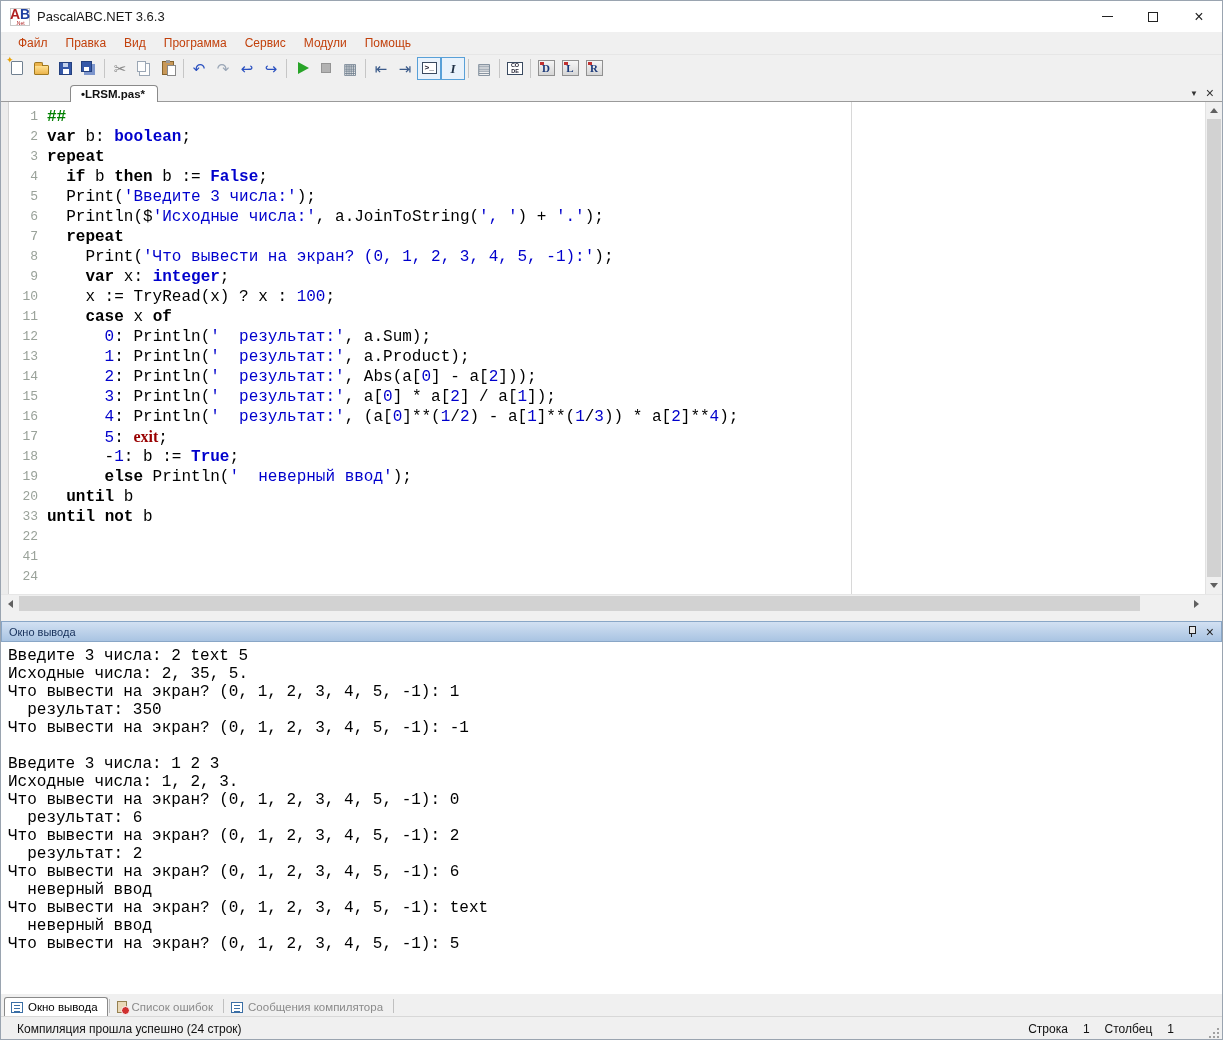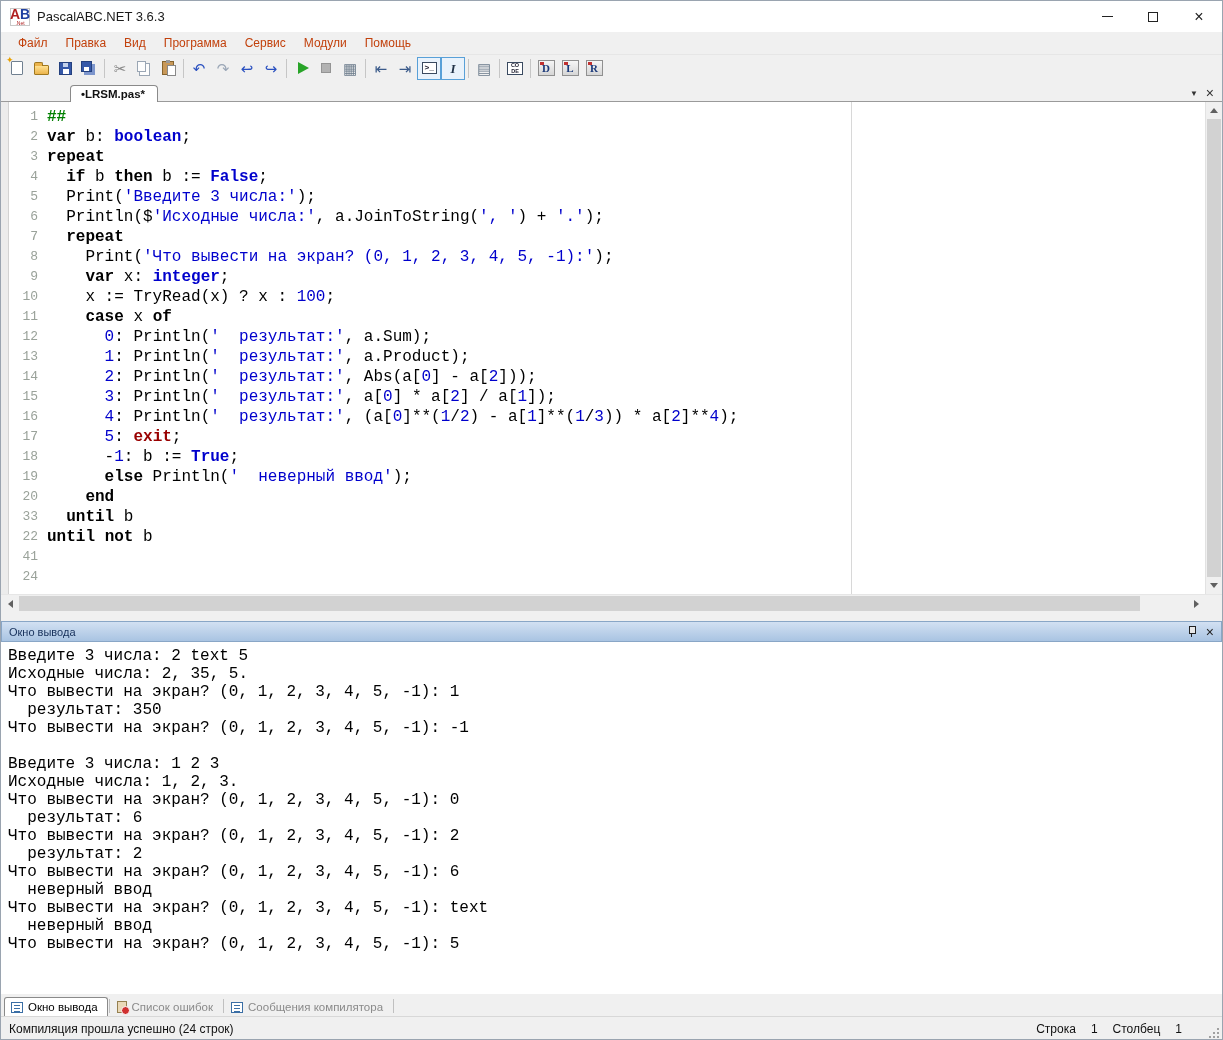--- a/index.html
+++ b/index.html
@@ -77,21 +77,21 @@
   .gutter { width:38px; flex:0 0 auto; padding-top:5px; }
   .lnum { height:20px; line-height:20px; font-family:"Liberation Mono", monospace; font-size:13px;
           color:#9aa29a; text-align:right; padding-right:9px; }
   .code-area { flex:1; padding-top:5px; overflow:hidden; }
   .cline { height:20px; line-height:20px; white-space:pre; font-family:"Liberation Mono", monospace; font-size:16px; color:#000; }
   .tok-k { font-weight:bold; color:var(--kw,#000); }
   .tok-s { color:var(--str,#0000cc); }
   .tok-n { color:var(--num,#0000cc); }
   .tok-t { color:var(--num,#0000cc);font-weight:bold; }
   .tok-c { color:var(--com,#008000); font-weight:bold; }
-  .tok-x { color:var(--ext,#990000); font-weight:bold; }
+  .tok-x { color:var(--ext,#990000); font-weight:bold;font-family:Liberation Serif, serif; }
   .margin-line { position:absolute; left:850px; top:0; bottom:0; width:1px; background:#d8d8d8; }
 
   
   .vscroll { width:17px; background:#f0f0f0; border-left:1px solid #e2e2e2; display:flex; flex-direction:column; flex:0 0 auto; }
   .sb-arrow { height:17px; display:flex; align-items:center; justify-content:center; flex:0 0 auto; }
   .tri-up { width:0;height:0;border-left:4px solid transparent;border-right:4px solid transparent;border-bottom:5px solid #606060; }
   .tri-dn { width:0;height:0;border-left:4px solid transparent;border-right:4px solid transparent;border-top:5px solid #606060; }
   .tri-lf { width:0;height:0;border-top:4px solid transparent;border-bottom:4px solid transparent;border-right:5px solid #606060; }
   .tri-rt { width:0;height:0;border-top:4px solid transparent;border-bottom:4px solid transparent;border-left:5px solid #606060; }
   .vthumb { flex:1; background:#d2d2d2; margin:0 1px; }
@@ -120,21 +120,21 @@
   .btab-sep { width:1px; height:14px; background:#c0c0c0; margin:0 1px 3px 1px; }
   .bti-list { width:12px; height:11px; background:#fff; border:1px solid #3a6ea5; position:relative; flex:0 0 auto; }
   .bti-list::before { content:""; position:absolute; left:2px; right:2px; top:2px; height:1px; background:#3a6ea5;
                       box-shadow:0 3px 0 #3a6ea5, 0 6px 0 #3a6ea5; }
   .bti-err { width:10px; height:12px; background:#ead9b8; border:1px solid #958050; position:relative; flex:0 0 auto; }
   .bti-err::after { content:""; position:absolute; right:-4px; bottom:-3px; width:7px; height:7px; border-radius:50%;
                     background:#d03030; border:1px solid #fff; }
 
   
   .statusbar { height:25px; background:#f0f0f0; border-top:1px solid #d8d8d8; display:flex; align-items:center;
-               font-size:12px; color:#111; padding:0 8px; position:relative; flex:0 0 auto; }
+               font-size:12px; color:#111; padding:0 16px; position:relative; flex:0 0 auto; }
   .status-right { margin-left:auto; margin-right:32px; display:flex; gap:15px;justify-content:space-between; }
   .grip { position:absolute; right:3px; bottom:3px; width:10px; height:10px; }
   .grip::before { content:""; position:absolute; right:0; bottom:0; width:2px; height:2px; background:#a0a0a0;
                   box-shadow:-4px 0 #a0a0a0, -8px 0 #a0a0a0, 0 -4px #a0a0a0, -4px -4px #a0a0a0, 0 -8px #a0a0a0; }
 </style>
 </head>
 <body>
 
 <div class="window">
 
@@ -296,21 +296,20 @@
         <div class="cline"><span>    x := TryRead(x) ? x : </span><span class="tok-n">100</span><span>;</span></div>
         <div class="cline"><span>    </span><span class="tok-k">case</span><span> x </span><span class="tok-k">of</span></div>
         <div class="cline"><span>      </span><span class="tok-n">0</span><span>: Println(</span><span class="tok-s">'  результат:'</span><span>, a.Sum);</span></div>
         <div class="cline"><span>      </span><span class="tok-n">1</span><span>: Println(</span><span class="tok-s">'  результат:'</span><span>, a.Product);</span></div>
         <div class="cline"><span>      </span><span class="tok-n">2</span><span>: Println(</span><span class="tok-s">'  результат:'</span><span>, Abs(a[</span><span class="tok-n">0</span><span>] - a[</span><span class="tok-n">2</span><span>]));</span></div>
         <div class="cline"><span>      </span><span class="tok-n">3</span><span>: Println(</span><span class="tok-s">'  результат:'</span><span>, a[</span><span class="tok-n">0</span><span>] * a[</span><span class="tok-n">2</span><span>] / a[</span><span class="tok-n">1</span><span>]);</span></div>
         <div class="cline"><span>      </span><span class="tok-n">4</span><span>: Println(</span><span class="tok-s">'  результат:'</span><span>, (a[</span><span class="tok-n">0</span><span>]**(</span><span class="tok-n">1</span><span>/</span><span class="tok-n">2</span><span>) - a[</span><span class="tok-n">1</span><span>]**(</span><span class="tok-n">1</span><span>/</span><span class="tok-n">3</span><span>)) * a[</span><span class="tok-n">2</span><span>]**</span><span class="tok-n">4</span><span>);</span></div>
         <div class="cline"><span>      </span><span class="tok-n">5</span><span>: </span><span class="tok-x">exit</span><span>;</span></div>
         <div class="cline"><span>      -</span><span class="tok-n">1</span><span>: b := </span><span class="tok-t">True</span><span>;</span></div>
         <div class="cline"><span>      </span><span class="tok-k">else</span><span> Println(</span><span class="tok-s">'  неверный ввод'</span><span>);</span></div>
-        <div class="cline"><span>    </span><span class="tok-k">end</span></div>
         <div class="cline"><span>  </span><span class="tok-k">until</span><span> b</span></div>
         <div class="cline"><span class="tok-k">until</span><span> </span><span class="tok-k">not</span><span> b</span></div>
       </div>
     <div class="margin-line"></div>
     <div class="vscroll">
       <div class="sb-arrow">
           <span class="tri-up"></span>
         </div>
       <div class="vthumb"></div>
       <div class="sb-arrow">

